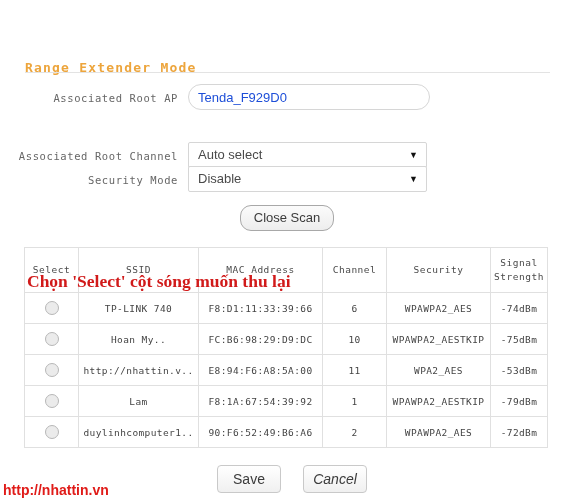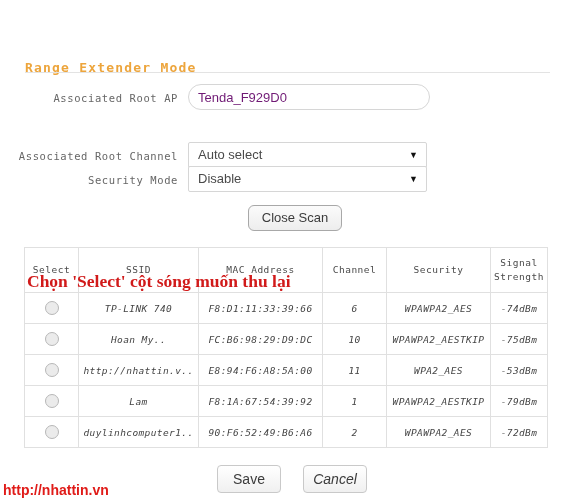--- a/index.html
+++ b/index.html
@@ -63,21 +63,21 @@
     top: 0;
     width: 242px;
     height: 26px;
     box-sizing: border-box;
     border: 1px solid #d6d6d6;
     border-radius: 13px;
     background: #ffffff;
     padding: 0 9px;
     font-family: "Liberation Sans", sans-serif;
     font-size: 13px;
-    color: #701a75;
+    color: #1d4ed8;
     line-height: 24px;
     outline: none;
   }
   .select-box {
     position: absolute;
     left: 188px;
     top: 0;
     width: 239px;
     height: 26px;
     box-sizing: border-box;
@@ -102,27 +102,27 @@
     right: 8px;
     top: 0;
     line-height: 24px;
     font-size: 9px;
     color: #111111;
   }
 
   
   #close-scan-btn {
     position: absolute;
-    left: 248px;
+    left: 240px;
     top: 205px;
     width: 94px;
     height: 26px;
     box-sizing: border-box;
     border: 1px solid #a8a8a8;
-    border-radius: 6px;
+    border-radius: 11px;
     background: linear-gradient(to bottom, #fbfbfb 0%, #ededed 100%);
     font-family: "Liberation Sans", sans-serif;
     font-size: 13px;
     color: #3b3b3b;
     text-align: center;
     line-height: 24px;
     cursor: pointer;
   }
 
   
@@ -148,21 +148,20 @@
   }
   #scan-table thead th {
     height: 44px;
     letter-spacing: 0.5px;
     color: #4a4a4a;
     line-height: 14px;
   }
   #scan-table tbody td {
     height: 30px;
     letter-spacing: 0.4px;
-    font-style: italic;
   }
   .col-select  { width: 54px; }
   .col-ssid    { width: 120px; }
   .col-mac     { width: 124px; }
   .col-channel { width: 64px; }
   .col-security{ width: 104px; }
   .col-signal  { width: 57px; }
 
   .radio-dot {
     display: inline-block;

